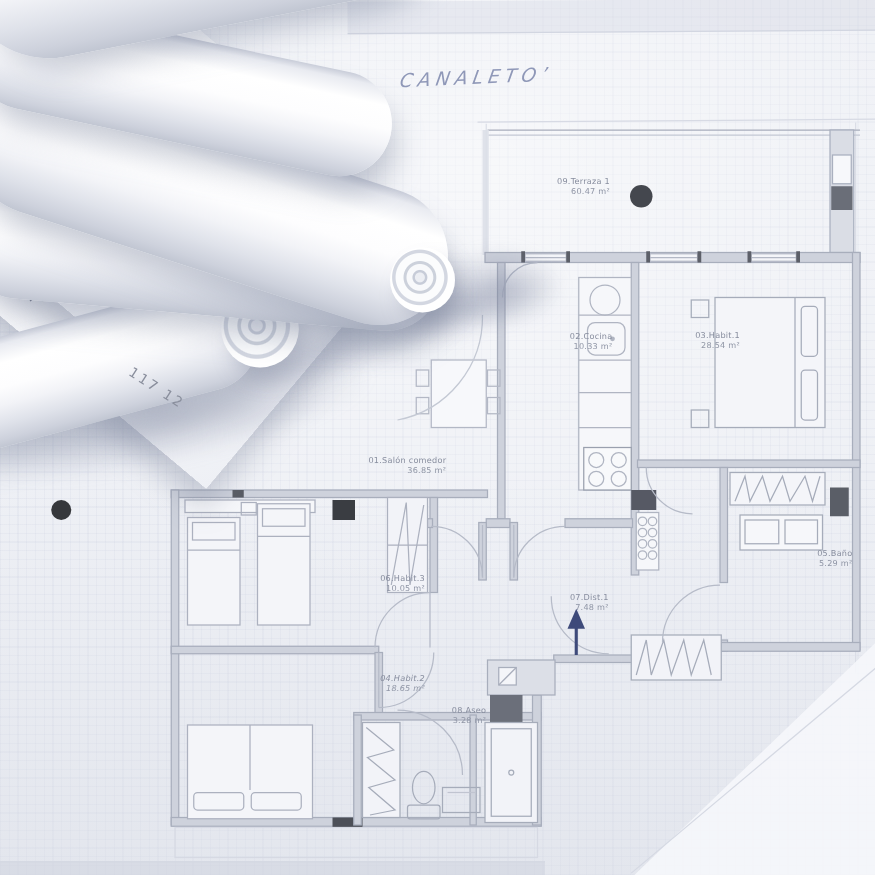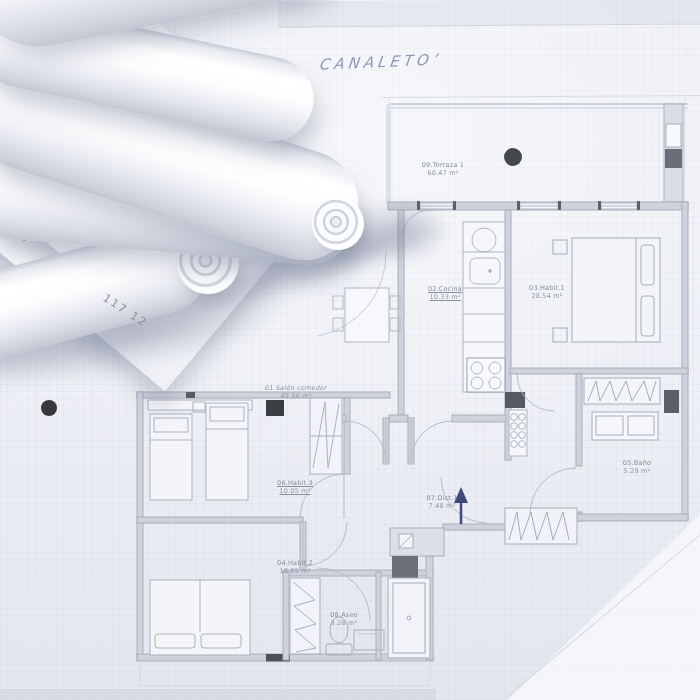--- a/index.html
+++ b/index.html
@@ -28,22 +28,22 @@
     transform-origin:left center;transform:rotate(-40deg);z-index:3;}
   #bottom-strip{position:absolute;left:0;top:689px;width:436px;height:11px;z-index:3;
     background:rgba(205,209,221,.5);border-top:1px solid #d4d8e2;}
 
   
   #handwriting{position:absolute;left:320px;top:52px;width:170px;z-index:4;
     font-size:15px;font-style:italic;letter-spacing:4px;color:#7e88ad;opacity:.85;
     transform:rotate(-2.5deg) skewX(-12deg);white-space:nowrap;}
 
   
-  .room-label{position:absolute;width:90px;z-index:4;text-align:center;
-    font-size:6.5px;line-height:8px;color:#878d9e;letter-spacing:.2px;margin-top:20px;}
+  .room-label{position:absolute;width:90px;z-index:4;text-align:right;
+    font-size:6.5px;line-height:8px;color:#878d9e;letter-spacing:.2px;}
   .room-label .area{display:block;color:#9096a6;}
 
   
   .sheet{position:absolute;background:linear-gradient(115deg,#fdfdfe 55%,#eef0f5 100%);
     box-shadow:9px 14px 22px rgba(118,126,150,.35);}
   .roll{position:absolute;border-radius:999px;transform-origin:left center;
     background:linear-gradient(to bottom,
       #c9cdd9 0%, #e9ebf1 7%, #ffffff 24%, #fdfdfe 46%, #f2f3f7 62%, #dfe2ea 79%, #cdd1dc 93%, #c1c6d2 100%);
     box-shadow:10px 16px 24px -4px rgba(120,128,152,.42);}
   .curl{position:absolute;border-radius:50%;
@@ -254,49 +254,49 @@
 
     <rect x="140" y="662" width="290" height="24" stroke="#d6d9e3"></rect>
   </svg>
 
   <div id="handwriting">CANALETO’</div>
 
   <div class="room-label" style="left:398px;top:141px;">
     <span>09.Terraza 1</span>
     <span class="area">60.47 m²</span>
   </div>
-  <div class="room-label" style="left:400px;top:265px;text-decoration:underline;">
+  <div class="room-label" style="left:400px;top:265px;">
     <span>02.Cocina</span>
     <span class="area">10.33 m²</span>
   </div>
   <div class="room-label" style="left:502px;top:264px;">
     <span>03.Habit.1</span>
     <span class="area">28.54 m²</span>
   </div>
-  <div class="room-label" style="left:251px;top:364px;font-style:italic;">
+  <div class="room-label" style="left:267px;top:364px;">
     <span>01.Salón comedor</span>
-    <span class="area">45.56 m²</span>
-  </div>
-  <div class="room-label" style="left:250px;top:459px;text-decoration:underline;">
+    <span class="area">36.85 m²</span>
+  </div>
+  <div class="room-label" style="left:250px;top:459px;">
     <span>06.Habit.3</span>
     <span class="area">10.05 m²</span>
   </div>
-  <div class="room-label" style="left:250px;top:539px;">
+  <div class="room-label" style="left:250px;top:539px;font-style:italic;">
     <span>04.Habit.2</span>
     <span class="area">18.65 m²</span>
   </div>
   <div class="room-label" style="left:592px;top:439px;">
     <span>05.Baño</span>
     <span class="area">5.29 m²</span>
   </div>
   <div class="room-label" style="left:397px;top:474px;">
     <span>07.Dist.1</span>
     <span class="area">7.48 m²</span>
   </div>
-  <div class="room-label" style="left:299px;top:591px;">
+  <div class="room-label" style="left:299px;top:564px;">
     <span>08.Aseo</span>
     <span class="area">3.28 m²</span>
   </div>
 
   <div class="sheet" style="left:-140px;top:20px;width:440px;height:260px;transform:rotate(40deg);z-index:5;"></div>
 
   <div class="sheet" style="left:-170px;top:-40px;width:420px;height:240px;transform:rotate(40deg);z-index:6;">
     <svg width="420" height="240" viewBox="0 0 420 240" fill="none" stroke="#9aa0ae" stroke-width="1">
       <line x1="40" y1="176" x2="340" y2="176"></line>
       <line x1="40" y1="181" x2="340" y2="181"></line>

